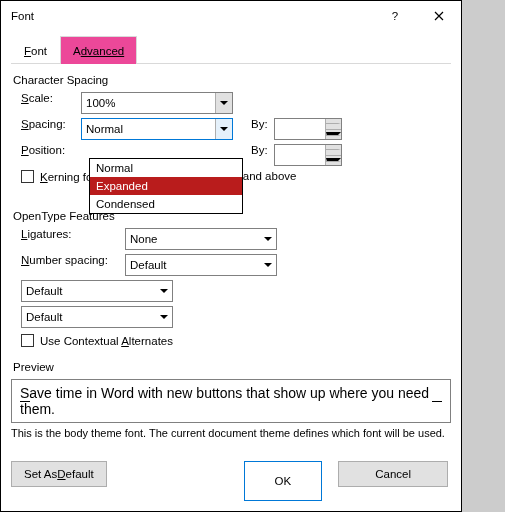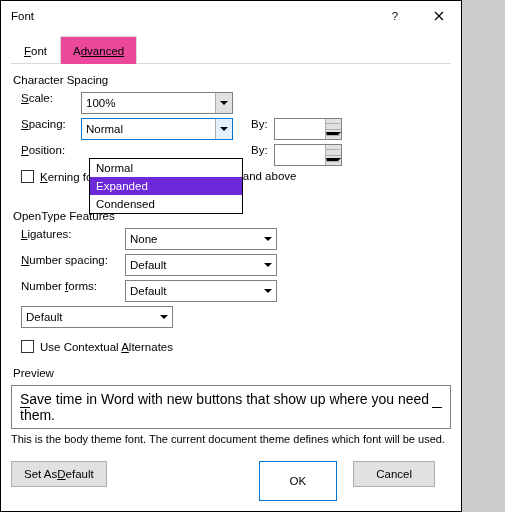--- a/index.html
+++ b/index.html
@@ -37,24 +37,24 @@
   .chkrow{display:flex;align-items:center;margin-left:10px}
   .chkrow .u{text-decoration:underline}
   .otf .row{margin-left:10px}
   .otf .lbl{min-width:104px}
   .preview-box{border:1px solid #808080;height:42px;margin:6px 0 4px 0;display:flex;align-items:center;justify-content:center;font-size:14px;position:relative;overflow:hidden;padding:0 8px}
   .preview-hint{font-size:11px;margin-top:4px}
   .footer{position:absolute;left:10px;right:10px;bottom:10px;display:flex;align-items:flex-start}
   .btn{height:24px;padding:0 12px;border:1px solid #adadad;background:#e1e1e1;display:inline-flex;align-items:center;justify-content:center;margin-right:8px}
   .btn .u{text-decoration:underline}
   .btn.primary{background:#fff;border:1.8px solid #0078d7;padding:7px 30px;margin-left:auto}
-  .btn.cancel{margin-left:8px;margin-right:16px;padding:0 22px}
+  .btn.cancel{margin-left:8px;margin-right:3px;padding:0 36px}
   .dropdown-list{position:absolute;left:88px;top:157px;width:152px;border:1px solid #000;background:#fff;z-index:10}
   .dropdown-list div{padding:2px 6px;height:14px;line-height:14px;font-size:11.5px}
-  .dropdown-list div.hilite{background:#6d28d9;color:#fff}
+  .dropdown-list div.hilite{background:#b91c1c;color:#fff}
   .preview-box::before,.preview-box::after{content:"";position:absolute;top:50%;width:10px;border-top:1px solid #000}
   .preview-box::before{left:8px}
   .preview-box::after{right:8px}
 </style>
 </head>
 <body>
 
 <div class="dialog">
   <div class="titlebar">
     <div class="title">Font</div>
@@ -159,37 +159,36 @@
       <div class="row">
         <div class="lbl"><span class="u">N</span><span>umber spacing:</span></div>
         <div class="combo flat" style="width:152px">
           <input value="Default" style="">
           <div class="dd">
               <div class="arrow"></div>
             </div>
         </div>
       </div>
       <div class="row">
-        <div class="lbl">Number <span class="u">f</span>orms:</div>
         <div class="combo flat" style="width:152px">
           <input value="Default" style="">
           <div class="dd">
               <div class="arrow"></div>
             </div>
         </div>
       </div>
       <div class="row">
         <div class="combo flat" style="width:152px">
           <input value="Default" style="">
           <div class="dd">
               <div class="arrow"></div>
             </div>
         </div>
       </div>
-      <div class="chkrow" style="margin-top:12px">
+      <div class="chkrow" style="margin-top:6px">
         <span class="chk"></span>
         <span><span>Use Contextual </span><span class="u">A</span><span>lternates</span></span>
       </div>
     </div>
 
     <div class="groupTitle" style="margin-top:14px">Preview</div>
     <div class="preview-box">
       <span>Save time in Word with new buttons that show up where you need them.</span>
     </div>
     <div class="preview-hint">This is the body theme font. The current document theme defines which font will be used.</div>

